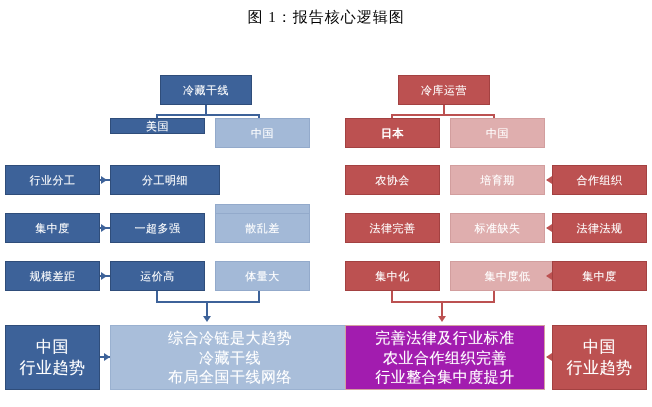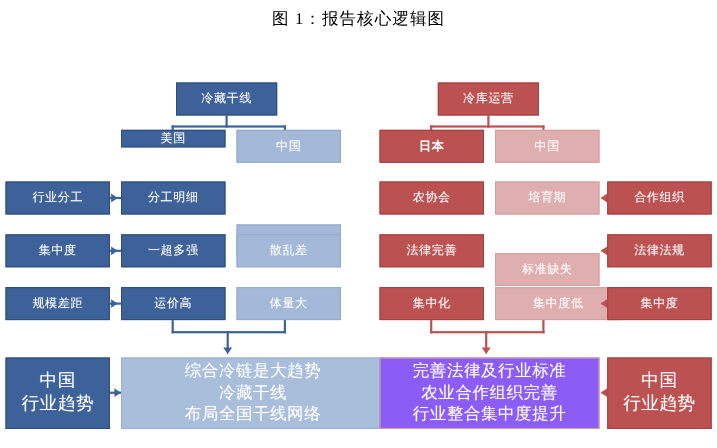--- a/index.html
+++ b/index.html
@@ -59,21 +59,21 @@
   
   .red-dark {
     background: #BC5151;
     border: 1px solid #A34141;
   }
   .red-light {
     background: #DFAEAE;
     border: 1px solid #D29E9E;
   }
   .red-summary {
-    background: #8b5cf6;
+    background: #a21caf;
     border: 1px solid #D3A0A0;
   }
   .multiline {
     font-size: 15px;
     line-height: 1.32;
   }
   .two-line {
     font-size: 16px;
     line-height: 1.28;
   }
@@ -128,21 +128,21 @@
   <div class="conn hline-blue" style="left:156px; top:114px; width:104px;"></div>
   <div class="conn vline-blue" style="left:156px; top:114px; height:5px;"></div>
   <div class="conn vline-blue" style="left:258px; top:114px; height:5px;"></div>
 
   <div class="node blue-dark" style="left:110px; top:118px; width:95px; height:16px;">美国</div>
   <div class="node blue-light" style="left:215px; top:118px; width:95px; height:30px;">中国</div>
 
   <div class="node blue-dark" style="left:5px; top:165px; width:95px; height:30px;">行业分工</div>
   <div class="arrow-right-blue" style="left:101px; top:176px;"></div>
   <div class="conn hline-blue" style="left:100px; top:179px; width:10px;"></div>
-  <div class="node blue-dark" style="left:110px; top:165px; width:95px; height:30px;">分工明细</div>
+  <div class="node blue-dark" style="left:110px; top:165px; width:110px; height:30px;">分工明细</div>
   <div class="node blue-light" style="left:215px; top:165px; width:95px; height:30px;margin-top:39px;">多项服务</div>
 
   <div class="node blue-dark" style="left:5px; top:213px; width:95px; height:30px;">集中度</div>
   <div class="arrow-right-blue" style="left:101px; top:224px;"></div>
   <div class="conn hline-blue" style="left:100px; top:227px; width:10px;"></div>
   <div class="node blue-dark" style="left:110px; top:213px; width:95px; height:30px;">一超多强</div>
   <div class="node blue-light" style="left:215px; top:213px; width:95px; height:30px;">散乱差</div>
 
   <div class="node blue-dark" style="left:5px; top:261px; width:95px; height:30px;">规模差距</div>
   <div class="arrow-right-blue" style="left:101px; top:272px;"></div>
@@ -183,21 +183,21 @@
   <div class="node red-dark" style="left:345px; top:118px; width:95px; height:30px;font-weight:bold;">日本</div>
   <div class="node red-light" style="left:450px; top:118px; width:95px; height:30px;">中国</div>
 
   <div class="node red-dark" style="left:345px; top:165px; width:95px; height:30px;">农协会</div>
   <div class="node red-light" style="left:450px; top:165px; width:95px; height:30px;">培育期</div>
   <div class="arrow-left-red" style="left:546px; top:176px;"></div>
   <div class="conn hline-red" style="left:547px; top:179px; width:10px;"></div>
   <div class="node red-dark" style="left:345px; top:213px; width:95px; height:30px;">法律完善</div>
 
   <div class="node red-dark" style="left:552px; top:165px; width:95px; height:30px;">合作组织</div>
-  <div class="node red-light" style="left:450px; top:213px; width:95px; height:30px;margin-top:17px;">标准缺失</div>
+  <div class="node red-light" style="left:450px; top:213px; width:95px; height:30px;">标准缺失</div>
   <div class="arrow-left-red" style="left:546px; top:224px;"></div>
   <div class="conn hline-red" style="left:547px; top:227px; width:10px;"></div>
   <div class="node red-dark" style="left:552px; top:213px; width:95px; height:30px;">法律法规</div>
 
   <div class="node red-dark" style="left:345px; top:261px; width:95px; height:30px;">集中化</div>
   <div class="node red-light" style="left:450px; top:261px; width:115px; height:30px;">集中度低</div>
   <div class="arrow-left-red" style="left:546px; top:272px;"></div>
   <div class="conn hline-red" style="left:547px; top:275px; width:10px;"></div>
   <div class="node red-dark" style="left:552px; top:261px; width:95px; height:30px;">集中度</div>
 

